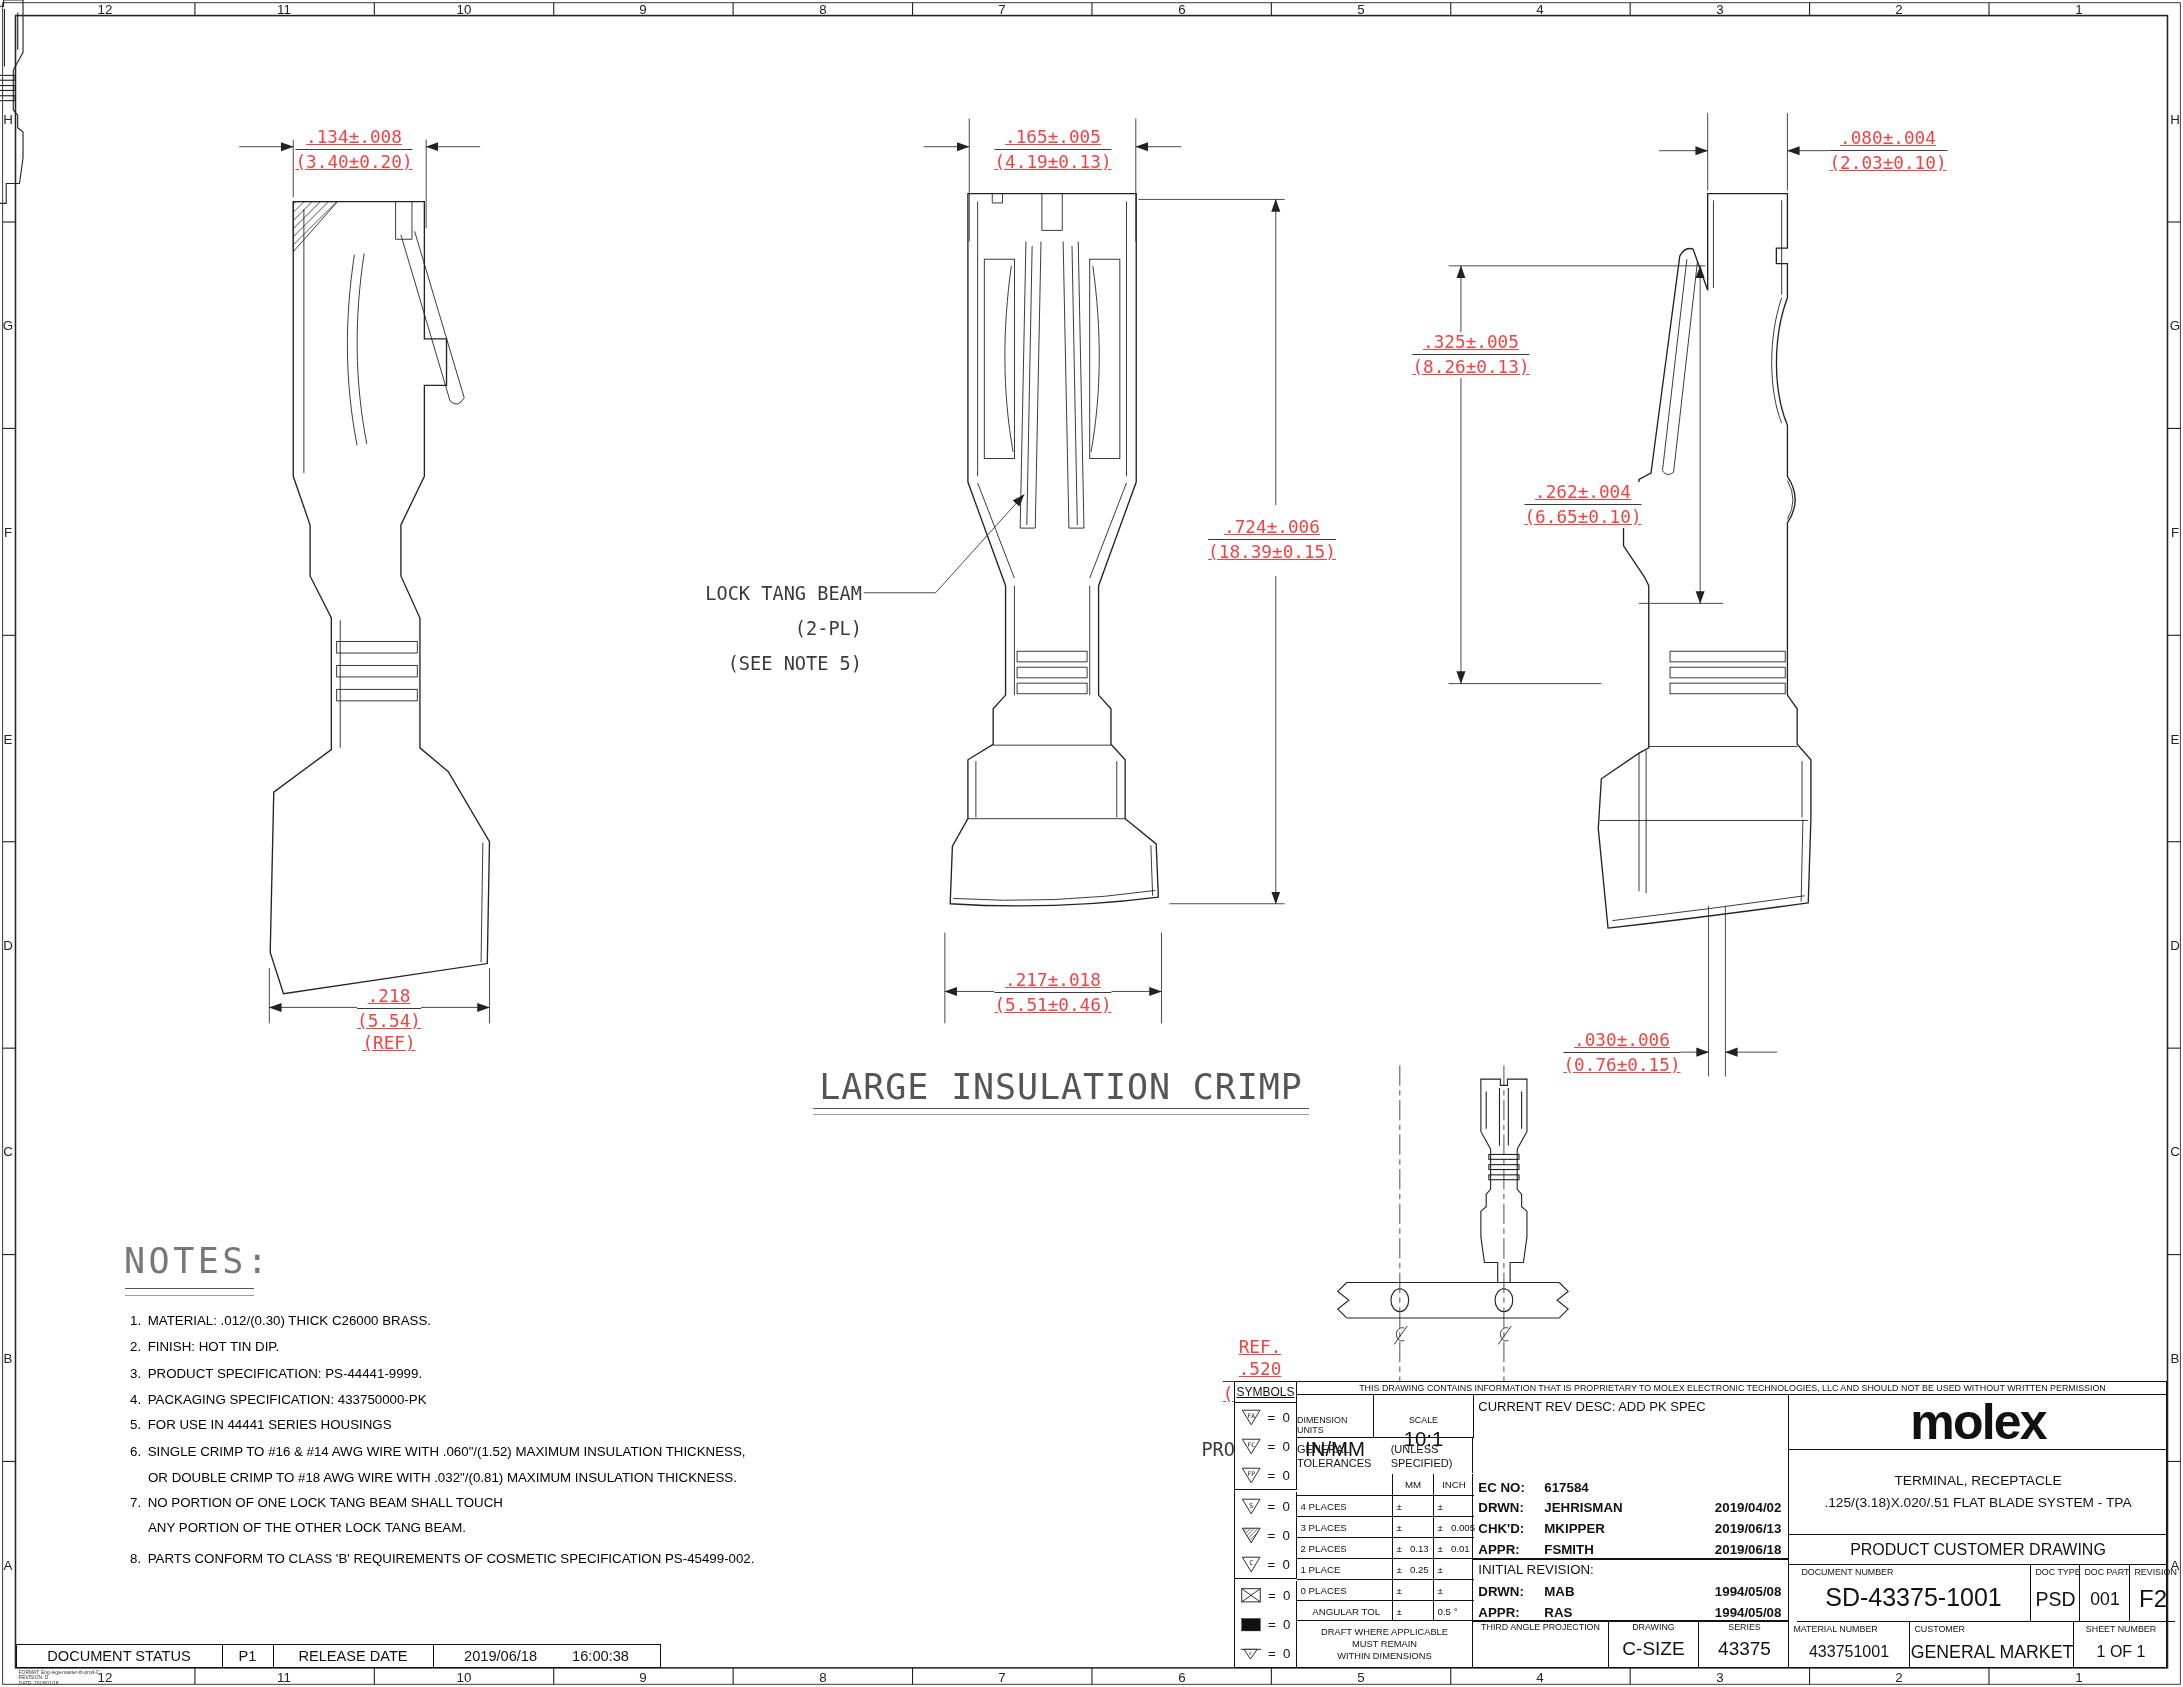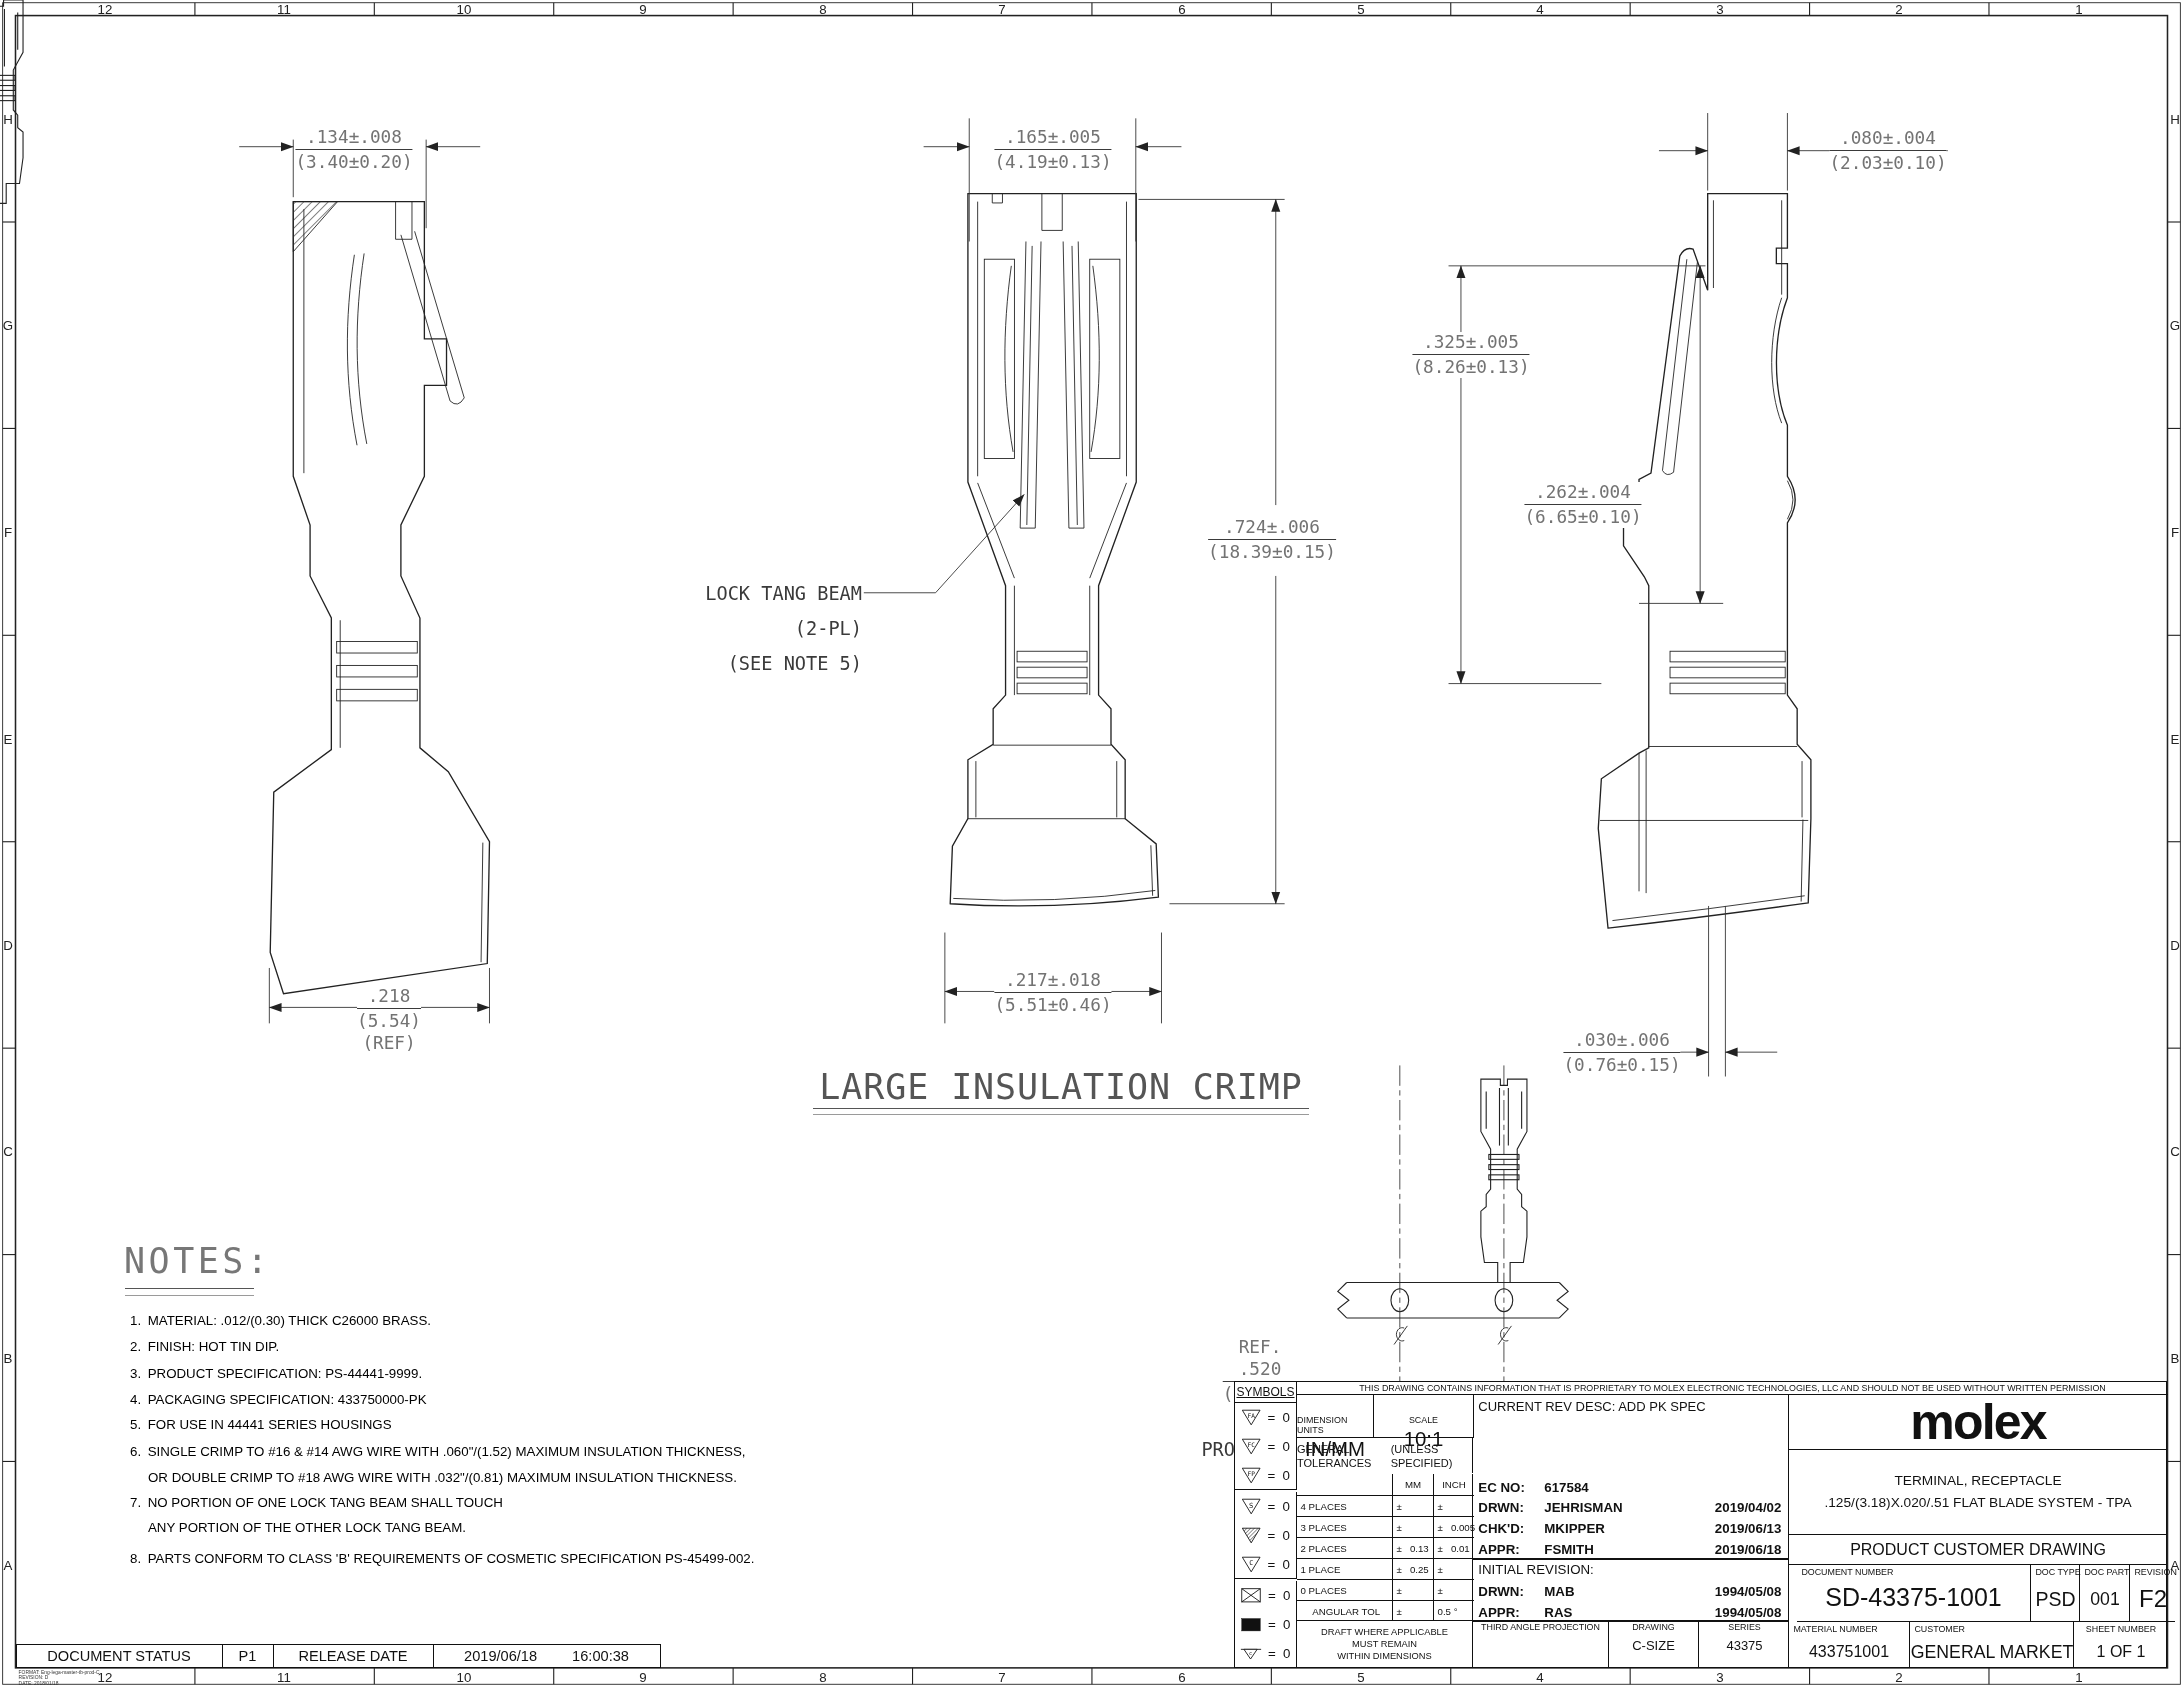--- a/index.html
+++ b/index.html
@@ -2,21 +2,21 @@
 <html style="font-size:7px"><head>
 <meta charset="utf-8">
 <style>
   html,body{margin:0;padding:0;background:#e8e8e8;}
   .sheet{position:relative;width:2183px;height:1687px;background:#fff;overflow:hidden;
          font-family:"Liberation Sans",sans-serif;color:#111;}
   svg.linework{position:absolute;left:0;top:0;}
   
   .zn{position:absolute;transform:translate(-50%,-50%);font:13.3px "Liberation Sans",sans-serif;color:#222;}
   .dim{position:absolute;transform:translateX(-50%);text-align:center;background:#fff;
-       font:17.7px "DejaVu Sans Mono",monospace;color:#737373;line-height:21px;z-index:5;}
+       font:17.7px "DejaVu Sans Mono",monospace;color:#ef4444;line-height:21px;z-index:5;text-decoration:underline;}
   .dim .t{display:block;border-bottom:1.3px solid #3a3a3a;padding:0 4.4px 0.9px 4.4px;}
   .dim .b{display:block;padding-top:1.8px;}
   .dim .pre{display:block;padding-bottom:0.9px;}
   .bigtitle{position:absolute;transform:translateX(-50%);font:35px "DejaVu Sans Mono",monospace;
             color:#555;letter-spacing:0.9px;white-space:nowrap;z-index:4;}
   .notesHead{position:absolute;font:35px "DejaVu Sans Mono",monospace;color:#777;letter-spacing:3.5px;}
   .rule{position:absolute;background:#555;height:1.3px;}
   .rule2{position:absolute;background:#9a9a9a;height:1.3px;}
   .note{position:absolute;font:13.3px "Liberation Sans",sans-serif;color:#000;white-space:nowrap;}
   .note .nnum{display:inline-block;width:17.7px;}
@@ -55,21 +55,21 @@
   .draftnote{left:62px;top:238px;width:176px;height:47px;display:flex;flex-direction:column;align-items:center;justify-content:center;font-size:9.3px;line-height:12px;text-align:center;}
   .revcol{left:238px;top:13.3px;width:316px;height:272px;}
   .revtxt{position:absolute;font-size:13px;white-space:nowrap;}
   .revrow{position:absolute;left:5.3px;right:6.6px;display:flex;font-size:13.3px;white-space:nowrap;font-weight:bold;}
   .revrow .role{width:66px;} .revrow .nm{flex:1;} .revrow .dt{text-align:right;}
   .hline{position:absolute;left:0;right:0;height:1.3px;background:#111;}
   .projcell{position:absolute;left:0;top:225px;width:135px;height:47px;}
   .drawcell{position:absolute;left:135px;top:225px;width:89px;height:47px;}
   .sercell{position:absolute;left:225px;top:225px;width:91px;height:47px;}
   .celllabel{display:block;text-align:center;font-size:8.9px;padding-top:1.8px;}
-  .cellval{display:block;text-align:center;font-size:13px;margin-top:6.2px;}
+  .cellval{display:block;text-align:center;font-size:19px;margin-top:6.2px;}
   .rightcol{left:554px;top:13.3px;width:378px;height:272px;}
   .molexrow{position:absolute;left:0;top:0;width:378px;height:55px;display:flex;align-items:center;justify-content:center;}
   .molex{font-size:50px;font-weight:bold;letter-spacing:-1.8px;line-height:44px;}
   .titlerow{position:absolute;left:0;top:55px;width:378px;height:85px;display:flex;flex-direction:column;align-items:center;justify-content:center;font-size:13.7px;line-height:22px;text-align:center;}
   .pcdrow{position:absolute;left:0;top:140px;width:378px;height:30px;display:flex;align-items:center;justify-content:center;font-size:16px;}
   .docrow{position:absolute;left:8px;top:170px;width:378px;height:57px;}
   .matrow{position:absolute;left:0;top:227px;width:378px;height:45px;}
   .docrow .sub,.matrow .sub{position:absolute;top:0;bottom:0;}
   .sublabel{position:absolute;left:4.4px;top:1.8px;font-size:8.9px;white-space:nowrap;}
   .subval{position:absolute;left:0;right:0;top:17.7px;text-align:center;}

